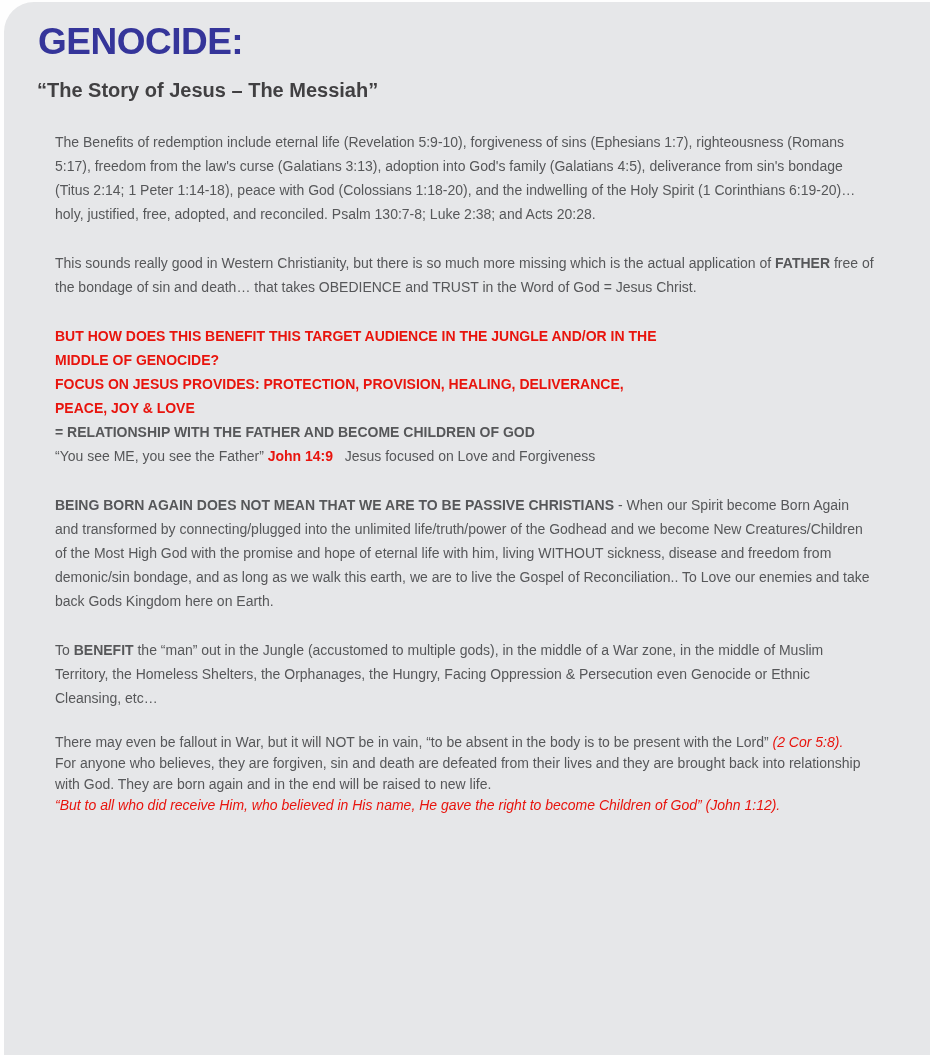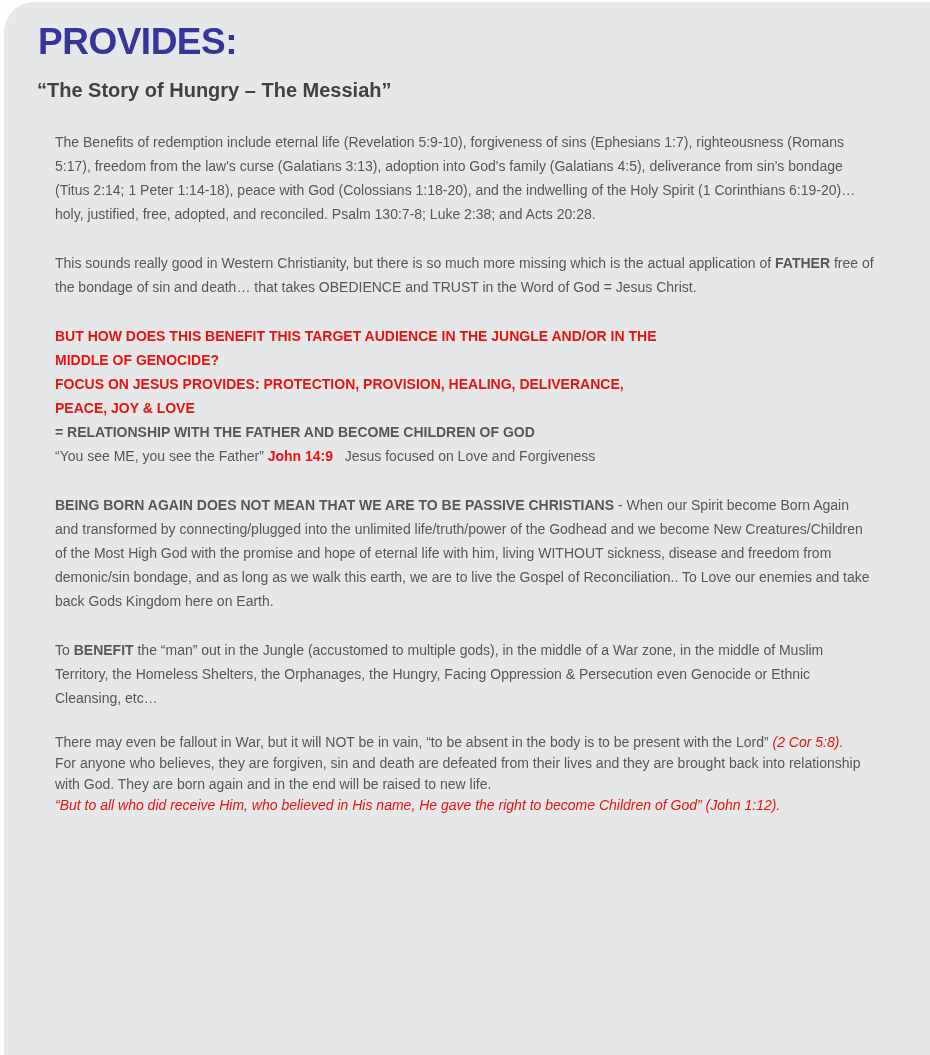--- a/index.html
+++ b/index.html
@@ -54,22 +54,22 @@
   .rbu { color: var(--red); font-weight: bold; text-decoration-thickness: 2px; text-underline-offset: 3px; }
   .rb  { color: var(--red); font-weight: bold; }
   .rbi { color: var(--red); font-weight: bold; }
   .ri  { color: var(--red); font-style: italic; }
 </style>
 </head>
 <body>
 
 <div class="page">
   <div class="panel">
-    <h1 class="title">PROVIDES:</h1>
-    <h2 class="subtitle">“The Story of Hungry – The Messiah”</h2>
+    <h1 class="title">GENOCIDE:</h1>
+    <h2 class="subtitle">“The Story of Jesus – The Messiah”</h2>
     <div class="body-text">
         <p class="para"><span>The Benefits of redemption include eternal life (Revelation 5:9-10), forgiveness of sins (Ephesians 1:7), righteousness (Romans 5:17), freedom from the law's curse (Galatians 3:13), adoption into God's family (Galatians 4:5), deliverance from sin's bondage (Titus 2:14; 1 Peter 1:14-18), peace with God (Colossians 1:18-20), and the indwelling of the Holy Spirit (1 Corinthians 6:19-20)… holy, justified, free, adopted, and reconciled. Psalm 130:7-8; Luke 2:38; and Acts 20:28.</span></p>
         <p class="para"><span>This sounds really good in Western Christianity, but there is so much more missing which is the actual application of </span><span class="b">FATHER</span><span> free of the bondage of sin and death… that takes OBEDIENCE and TRUST in the Word of God = Jesus Christ.</span></p>
         <p class="para"><span class="rbu">BUT HOW DOES THIS BENEFIT THIS TARGET AUDIENCE IN THE JUNGLE AND/OR IN THE</span><br><span class="rbu">MIDDLE OF GENOCIDE</span><span class="rb">?</span><br><span class="rbu">FOCUS ON JESUS PROVIDES: PROTECTION, PROVISION, HEALING, DELIVERANCE,</span><br><span class="rbu">PEACE, JOY &amp; LOVE</span><br><span class="b">= RELATIONSHIP WITH THE FATHER AND BECOME CHILDREN OF GOD</span><br><span>“You see ME, you see the Father” </span><span class="rbi">John 14:9</span><span>&nbsp;&nbsp; Jesus focused on Love and Forgiveness</span></p>
         <p class="para"><span class="b">BEING BORN AGAIN DOES NOT MEAN THAT WE ARE TO BE PASSIVE CHRISTIANS</span><span> - When our Spirit become Born Again and transformed by connecting/plugged into the unlimited life/truth/power of the Godhead and we become New Creatures/Children of the Most High God with the promise and hope of eternal life with him, living WITHOUT sickness, disease and freedom from demonic/sin bondage, and as long as we walk this earth, we are to live the Gospel of Reconciliation.. To Love our enemies and take back Gods Kingdom here on Earth.</span></p>
         <p class="para"><span>To </span><span class="b">BENEFIT</span><span> the “man” out in the Jungle (accustomed to multiple gods), in the middle of a War zone, in the middle of Muslim Territory, the Homeless Shelters, the Orphanages, the Hungry, Facing Oppression &amp; Persecution even Genocide or Ethnic Cleansing, etc…</span></p>
         <p class="para tight"><span>There may even be fallout in War, but it will NOT be in vain, “to be absent in the body is to be present with the Lord” </span><span class="ri">(2 Cor 5:8).</span><br><span>For anyone who believes, they are forgiven, sin and death are defeated from their lives and they are brought back into relationship with God. They are born again and in the end will be raised to new life.</span><br><span class="ri">“But to all who did receive Him, who believed in His name, He gave the right to become Children of God” (John 1:12).</span></p>
       </div>
   </div>
 </div>

